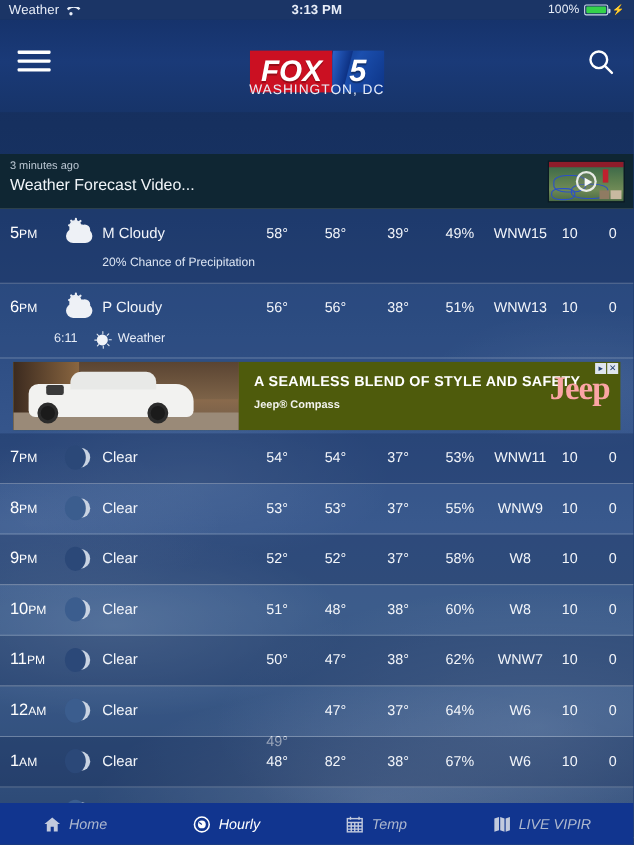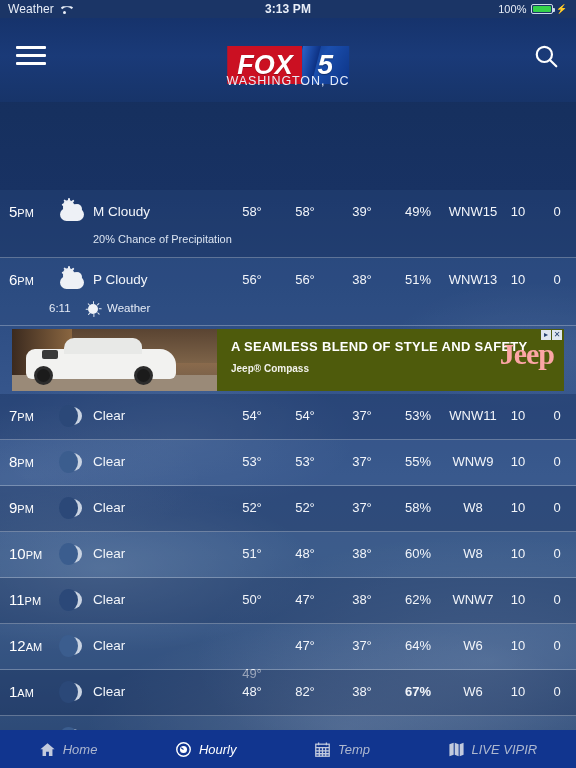--- a/index.html
+++ b/index.html
@@ -328,20 +328,34 @@
       <svg viewBox="0 0 24 24" fill="none" stroke="#ffffff" stroke-width="2" stroke-linecap="round">
         <circle cx="10.5" cy="10.5" r="7"></circle>
         <line x1="15.6" y1="15.6" x2="21.5" y2="21.5"></line>
       </svg>
     </div>
 
     <div class="city">WASHINGTON, DC</div>
   </div>
 
 
+  <div class="video">
+    <div class="ago">3 minutes ago</div>
+    <div class="vtitle">Weather Forecast Video...</div>
+    <div class="thumb">
+      <div class="topbar"></div>
+      <div class="w1"></div>
+        <div class="w2"></div>
+        <div class="w3"></div>
+      <div class="redbox"></div>
+      <div class="sq"></div>
+        <div class="sq2"></div>
+      <div class="playbtn"></div>
+    </div>
+  </div>
 
   <div class="rows" id="rows">
       <div class="row" style="background: rgba(24, 48, 92, 0.42); --rowbg: #2b4878;">
         <div class="main">
           <div class="hour">5<small>PM</small></div>
           <div class="ico"><span class="i-cloudsun"><span class="sun"></span><i class="ray" style="transform:rotate(0deg)"></i><i class="ray" style="transform:rotate(45deg)"></i><i class="ray" style="transform:rotate(90deg)"></i><i class="ray" style="transform:rotate(135deg)"></i><i class="ray" style="transform:rotate(180deg)"></i><i class="ray" style="transform:rotate(225deg)"></i><i class="ray" style="transform:rotate(270deg)"></i><i class="ray" style="transform:rotate(315deg)"></i><span class="cl"></span></span></div>
           <div class="cond">M Cloudy</div>
           <div class="cell" style="left:224px;width:56px;">58°</div>
           <div class="cell" style="left:277px;width:56px;">58°</div>
           <div class="cell" style="left:334px;width:56px;">39°</div>
@@ -470,21 +484,21 @@
         </div>
       </div>
       <div class="row" style="background: rgba(24, 48, 92, 0.42); --rowbg: #2b4878; transform: translateY(68px);">
         <div class="main">
           <div class="hour">1<small>AM</small></div>
           <div class="ico"><span class="i-moon"><i></i></span></div>
           <div class="cond">Clear</div>
           <div class="cell" style="left:224px;width:56px;">48°</div>
           <div class="cell" style="left:277px;width:56px;">82°</div>
           <div class="cell" style="left:334px;width:56px;">38°</div>
-          <div class="cell" style="left:390px;width:56px;font-weight:bold;">67%</div>
+          <div class="cell" style="left:390px;width:56px;">67%</div>
           <div class="cell" style="left:445px;width:56px;">W6</div>
           <div class="cell" style="left:490px;width:56px;">10</div>
           <div class="cell" style="left:529px;width:56px;">0</div>
         </div>
       </div>
       <div class="row" style="background: rgba(46, 78, 128, 0.26); --rowbg: #3b5d8e; transform: translateY(68px);">
         <div class="main">
           <div class="hour">2<small>AM</small></div>
           <div class="ico"><span class="i-moon"><i></i></span></div>
           <div class="cond"></div>

